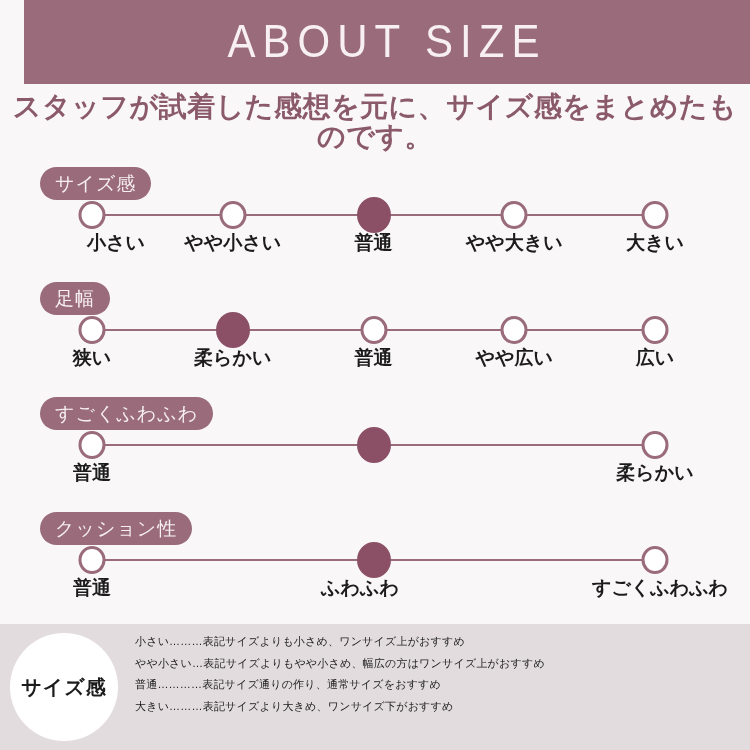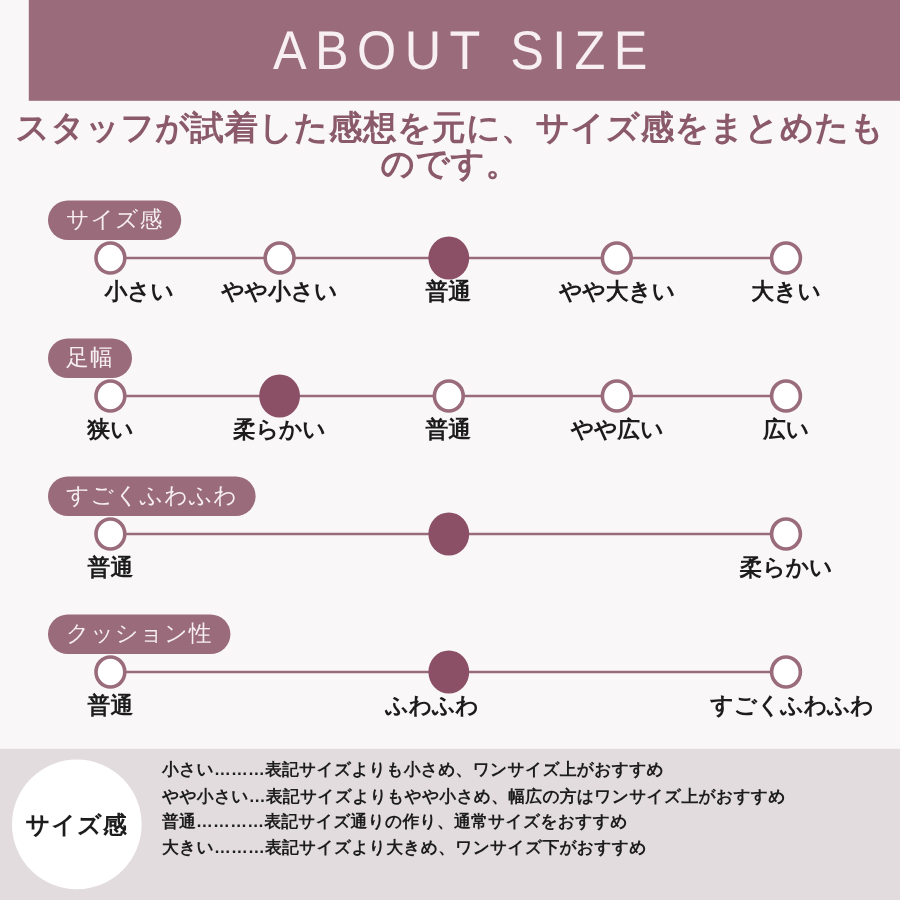--- a/index.html
+++ b/index.html
@@ -35,21 +35,21 @@
   .dot.filled{width:34px;height:36px;background:var(--accent-dark);border-color:var(--accent-dark);}
   .dot-label{position:absolute;top:30px;transform:translateX(-50%);white-space:nowrap;
              font-weight:bold;color:var(--ink);font-size:19px;}
 
   
   .legend{position:absolute;left:0;right:0;top:624px;height:126px;background:var(--panel);}
   .legend-circle{position:absolute;left:10px;top:9px;width:108px;height:108px;border-radius:50%;
                  background:#FFFFFF;display:flex;align-items:center;justify-content:center;}
   .legend-circle span{font-size:20px;font-weight:bold;color:var(--ink);letter-spacing:1px;}
   .legend ul{list-style:none;position:absolute;left:135px;top:7px;}
-  .legend li{font-size:14px;line-height:21.7px;font-weight:bold;color:var(--ink);
+  .legend li{font-size:11px;line-height:21.7px;font-weight:normal;color:var(--ink);
              white-space:nowrap;letter-spacing:0.2px;}
 </style>
 </head>
 <body>
 
 <div class="page">
 
   <header class="banner">
     <h1>ABOUT SIZE</h1>
   </header>

